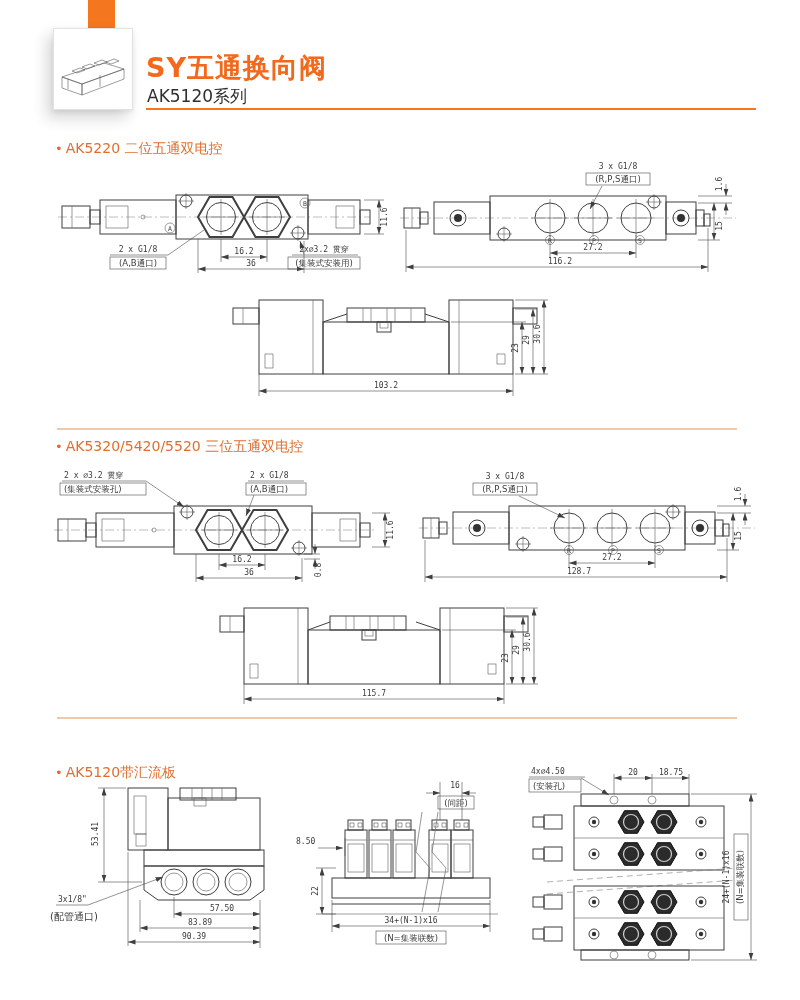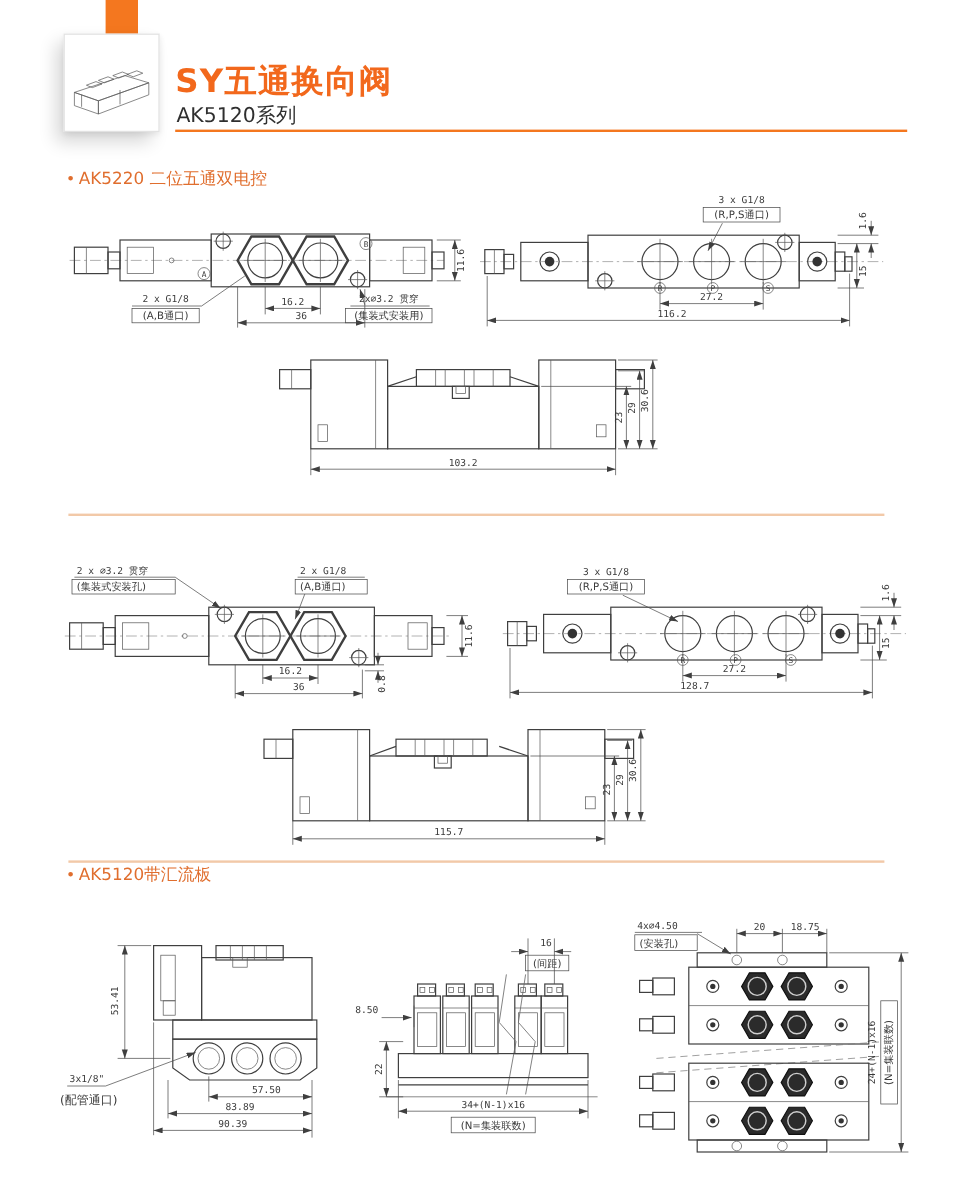--- a/index.html
+++ b/index.html
@@ -238,20 +238,23 @@
       <line class="dm" x1="297" y1="46" x2="297" y2="98" marker-start="url(#ar)" marker-end="url(#ar)"></line>
       <text class="dim" transform="rotate(-90 293 72)" x="293" y="72" text-anchor="middle">23</text>
       <line class="dm" x1="308" y1="33" x2="308" y2="98" marker-start="url(#ar)" marker-end="url(#ar)"></line>
       <text class="dim" transform="rotate(-90 304 64)" x="304" y="64" text-anchor="middle">29</text>
       <line class="dm" x1="319" y1="24" x2="319" y2="98" marker-start="url(#ar)" marker-end="url(#ar)"></line>
       <text class="dim" transform="rotate(-90 315 58)" x="315" y="58" text-anchor="middle">30.6</text>
     </g>
   </svg>
 
   <div class="abs divider" style="top:428px"></div>
+  <div class="abs sec-title" style="left:55px;top:438px">
+    <span class="blt">•</span><span>AK5320/5420/5520 三位五通双电控</span>
+  </div>
 
   <svg class="drawing" style="left:54px;top:466px" width="342" height="118">
     <g>
       <line class="cl" x1="0" y1="64" x2="320" y2="64"></line>
       <rect class="ln" x="4" y="53" width="28" height="22"></rect>
       <line class="thin" x1="14" y1="53" x2="14" y2="75"></line>
       <rect class="ln" x="32" y="57" width="10" height="14"></rect>
       <rect class="ln" x="42" y="47" width="78" height="34"></rect>
       <rect class="thin" x="48" y="53" width="22" height="22"></rect>
       <circle class="thin" cx="100" cy="64" r="2"></circle>
@@ -379,21 +382,21 @@
       <line class="dm" x1="300" y1="44" x2="300" y2="98" marker-start="url(#ar)" marker-end="url(#ar)"></line>
       <text class="dim" transform="rotate(-90 296 72)" x="296" y="72" text-anchor="middle">23</text>
       <line class="dm" x1="311" y1="31" x2="311" y2="98" marker-start="url(#ar)" marker-end="url(#ar)"></line>
       <text class="dim" transform="rotate(-90 307 64)" x="307" y="64" text-anchor="middle">29</text>
       <line class="dm" x1="322" y1="22" x2="322" y2="98" marker-start="url(#ar)" marker-end="url(#ar)"></line>
       <text class="dim" transform="rotate(-90 318 56)" x="318" y="56" text-anchor="middle">30.6</text>
     </g>
   </svg>
 
   <div class="abs divider" style="top:717px"></div>
-  <div class="abs sec-title" style="left:55px;top:720px">
+  <div class="abs sec-title" style="left:55px;top:764px">
     <span class="blt">•</span><span>AK5120带汇流板</span>
   </div>
 
   <svg class="drawing" style="left:44px;top:770px" width="242" height="184">
     <g>
       <rect class="ln" x="84" y="18" width="40" height="62"></rect>
       <rect class="thin" x="90" y="26" width="12" height="38"></rect>
       <rect class="thin" x="92" y="64" width="10" height="12"></rect>
       <rect class="ln" x="124" y="28" width="92" height="52"></rect>
       <rect class="ln" x="136" y="18" width="56" height="12"></rect>

